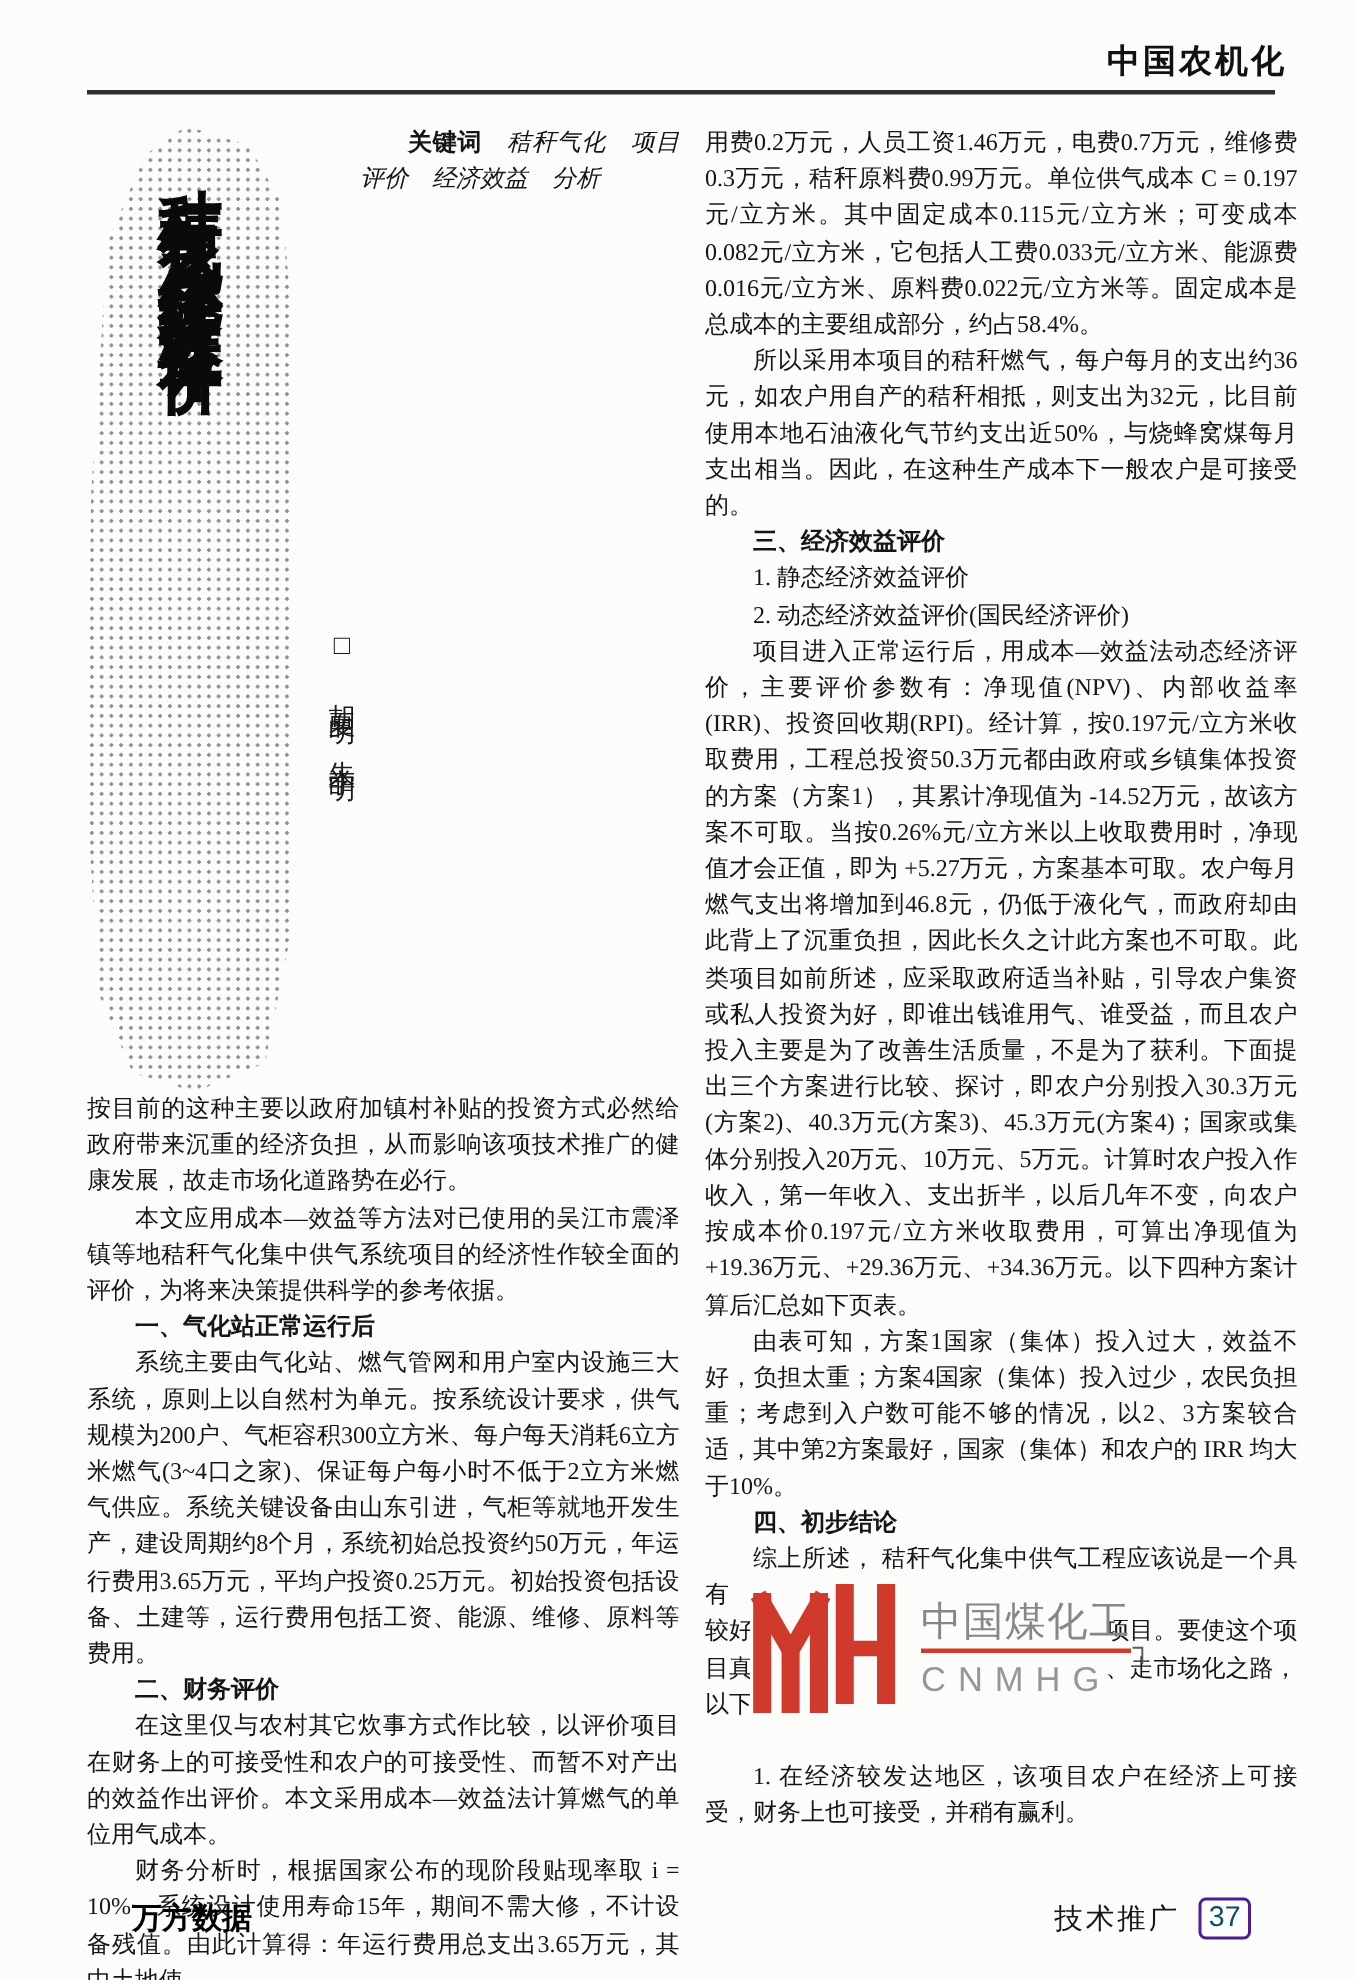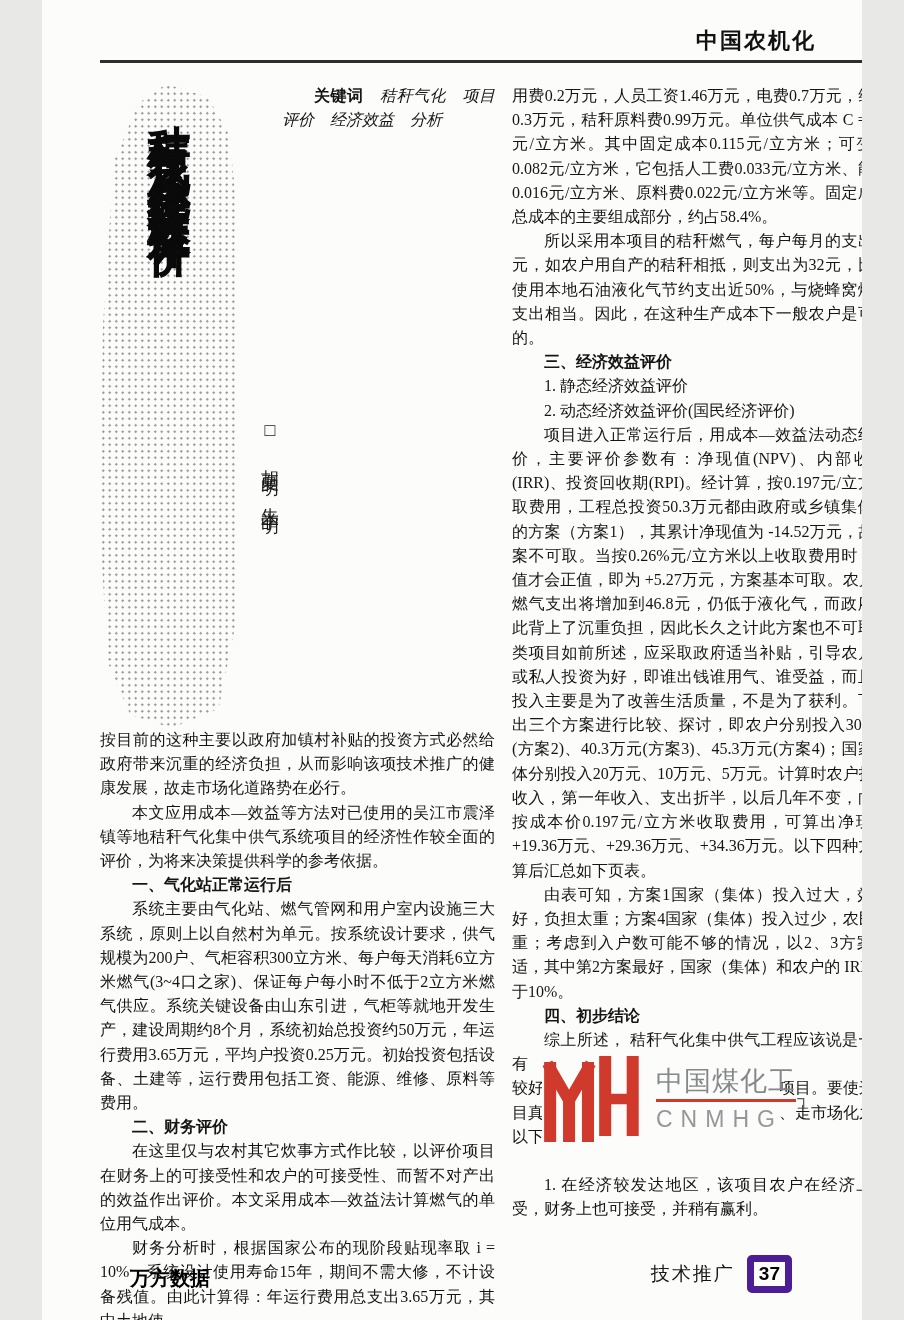--- a/index.html
+++ b/index.html
@@ -1,17 +1,17 @@
 <!DOCTYPE html>
 <html><head>
 <meta charset="utf-8">
 <style>
   html,body{margin:0;padding:0;background:#e8e8e6;}
   .page{
-    position:relative;width:820px;height:1320px;margin:0 auto;
+    position:relative;width:904px;height:1320px;margin:0 auto;
     background:#fcfcfa;color:#141414;overflow:hidden;
     font-family:"Liberation Serif","DejaVu Serif",serif;
   }
   
   .journal-name{
     position:absolute;top:26px;right:46px;font-size:22px;font-weight:bold;
     letter-spacing:2px;font-family:"Liberation Sans","DejaVu Sans",sans-serif;color:#111;
   }
   .header-rule{position:absolute;top:60px;left:58px;width:792px;height:3px;background:#2e2e2e;}
   
@@ -86,22 +86,22 @@
     position:absolute;left:88px;bottom:28px;font-size:20px;font-weight:bold;
     font-family:"Liberation Sans","DejaVu Sans",sans-serif;color:#000000;
   }
   .footer-right{
     position:absolute;right:70px;bottom:27px;display:flex;align-items:center;gap:12px;
     font-family:"Liberation Sans","DejaVu Sans",sans-serif;
     margin-top:27px;
   }
   .footer-section{font-size:19px;color:#161616;letter-spacing:2px;}
   .page-number{
-    font-size:19px;font-weight:bold;border:7px solid #4c1d95;border-radius:5px;
-    padding:1px 5px;color:#000000;line-height:22px;
+    font-size:19px;font-weight:normal;border:2px solid #4c1d95;border-radius:5px;
+    padding:1px 5px;color:#0c4a6e;line-height:22px;
   }
 </style>
 </head>
 <body>
 
 <div class="page">
 
   <div class="journal-name">中国农机化</div>
   <div class="header-rule"></div>
 

